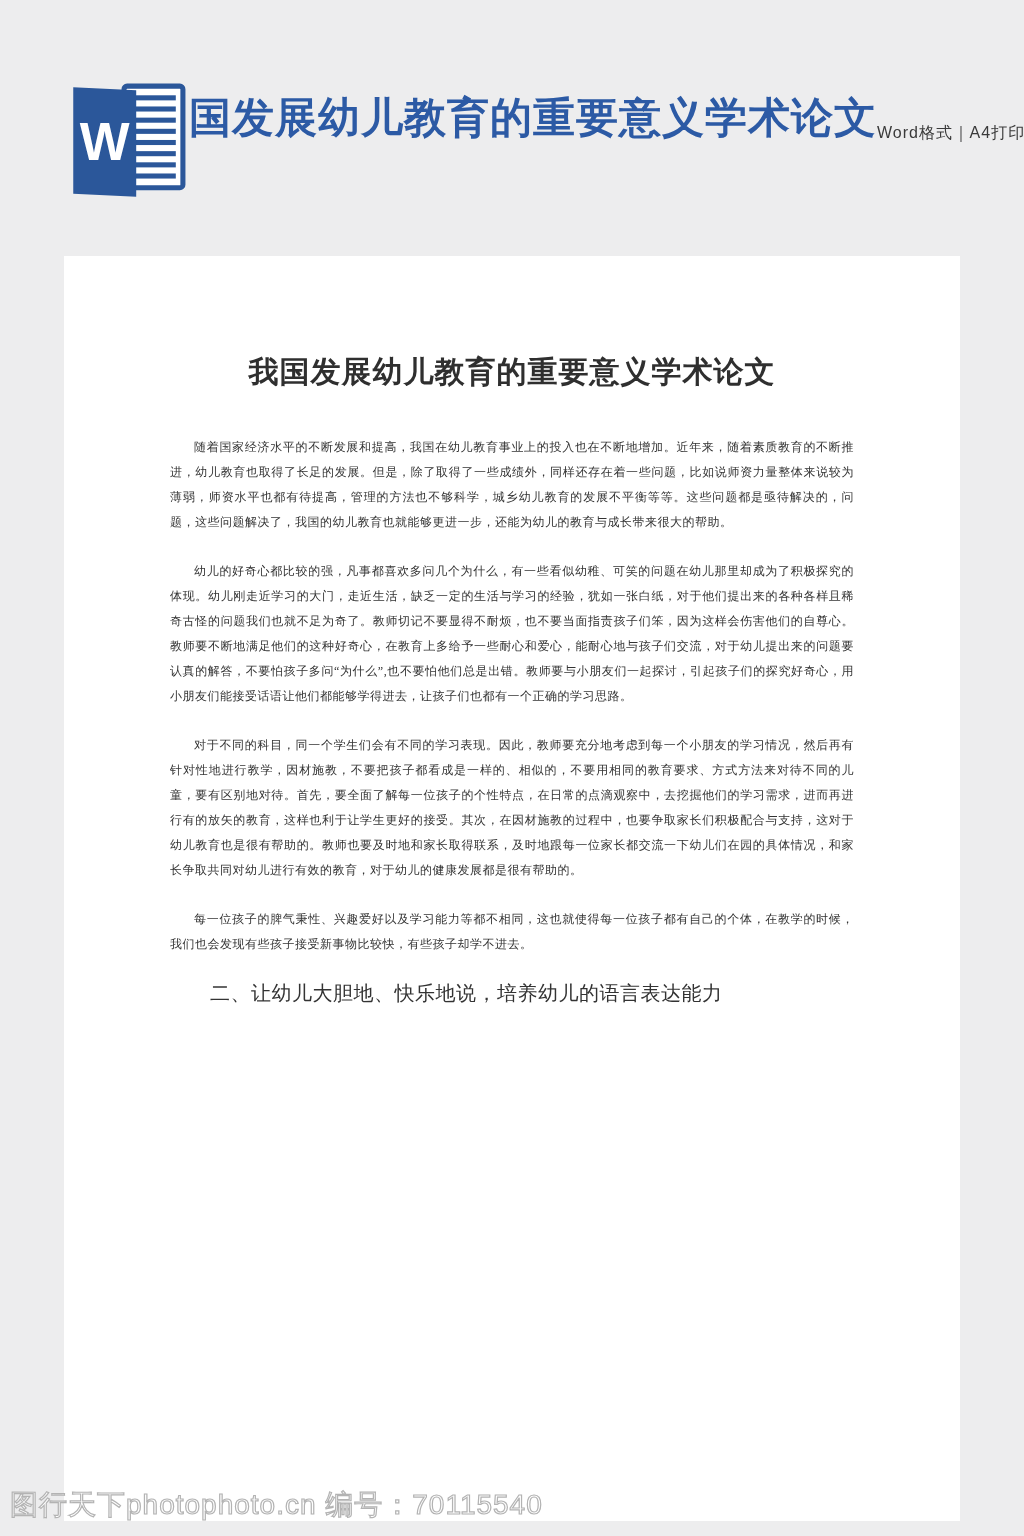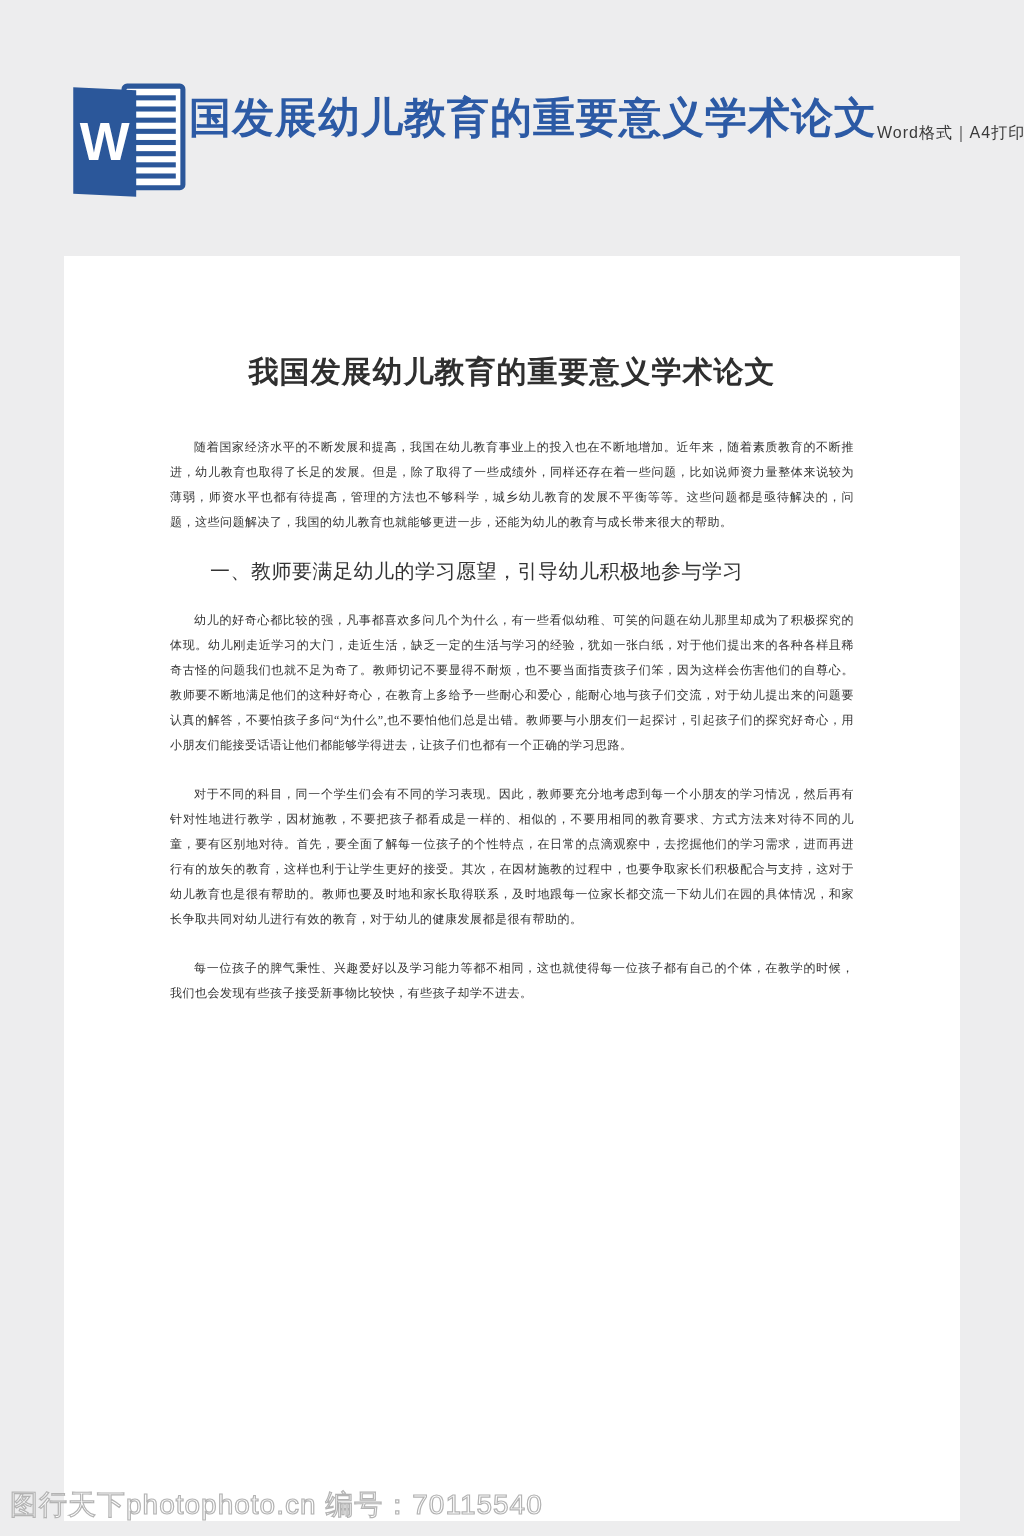--- a/index.html
+++ b/index.html
@@ -120,20 +120,20 @@
     <div class="header-title">国发展幼儿教育的重要意义学术论文</div>
     <div class="header-subtitle">Word格式｜A4打印｜内容可更改</div>
   </div>
 </div>
 
 <div class="page">
   <div class="page-inner">
     <div class="doc-title">我国发展幼儿教育的重要意义学术论文</div>
 
     <p class="doc-block">随着国家经济水平的不断发展和提高，我国在幼儿教育事业上的投入也在不断地增加。近年来，随着素质教育的不断推进，幼儿教育也取得了长足的发展。但是，除了取得了一些成绩外，同样还存在着一些问题，比如说师资力量整体来说较为薄弱，师资水平也都有待提高，管理的方法也不够科学，城乡幼儿教育的发展不平衡等等。这些问题都是亟待解决的，问题，这些问题解决了，我国的幼儿教育也就能够更进一步，还能为幼儿的教育与成长带来很大的帮助。</p>
-    <p class="doc-heading">一、教师要满足幼儿的学习愿望，引导幼儿积极地参与学习</p>
     <p class="doc-block">幼儿的好奇心都比较的强，凡事都喜欢多问几个为什么，有一些看似幼稚、可笑的问题在幼儿那里却成为了积极探究的体现。幼儿刚走近学习的大门，走近生活，缺乏一定的生活与学习的经验，犹如一张白纸，对于他们提出来的各种各样且稀奇古怪的问题我们也就不足为奇了。教师切记不要显得不耐烦，也不要当面指责孩子们笨，因为这样会伤害他们的自尊心。教师要不断地满足他们的这种好奇心，在教育上多给予一些耐心和爱心，能耐心地与孩子们交流，对于幼儿提出来的问题要认真的解答，不要怕孩子多问“为什么”,也不要怕他们总是出错。教师要与小朋友们一起探讨，引起孩子们的探究好奇心，用小朋友们能接受话语让他们都能够学得进去，让孩子们也都有一个正确的学习思路。</p>
     <p class="doc-block">对于不同的科目，同一个学生们会有不同的学习表现。因此，教师要充分地考虑到每一个小朋友的学习情况，然后再有针对性地进行教学，因材施教，不要把孩子都看成是一样的、相似的，不要用相同的教育要求、方式方法来对待不同的儿童，要有区别地对待。首先，要全面了解每一位孩子的个性特点，在日常的点滴观察中，去挖掘他们的学习需求，进而再进行有的放矢的教育，这样也利于让学生更好的接受。其次，在因材施教的过程中，也要争取家长们积极配合与支持，这对于幼儿教育也是很有帮助的。教师也要及时地和家长取得联系，及时地跟每一位家长都交流一下幼儿们在园的具体情况，和家长争取共同对幼儿进行有效的教育，对于幼儿的健康发展都是很有帮助的。</p>
     <p class="doc-block">每一位孩子的脾气秉性、兴趣爱好以及学习能力等都不相同，这也就使得每一位孩子都有自己的个体，在教学的时候，我们也会发现有些孩子接受新事物比较快，有些孩子却学不进去。</p>
+    <p class="doc-heading">二、让幼儿大胆地、快乐地说，培养幼儿的语言表达能力</p>
   </div>
 </div>
 
 <div class="watermark">图行天下photophoto.cn 编号：70115540</div>
 
 </body></html>

